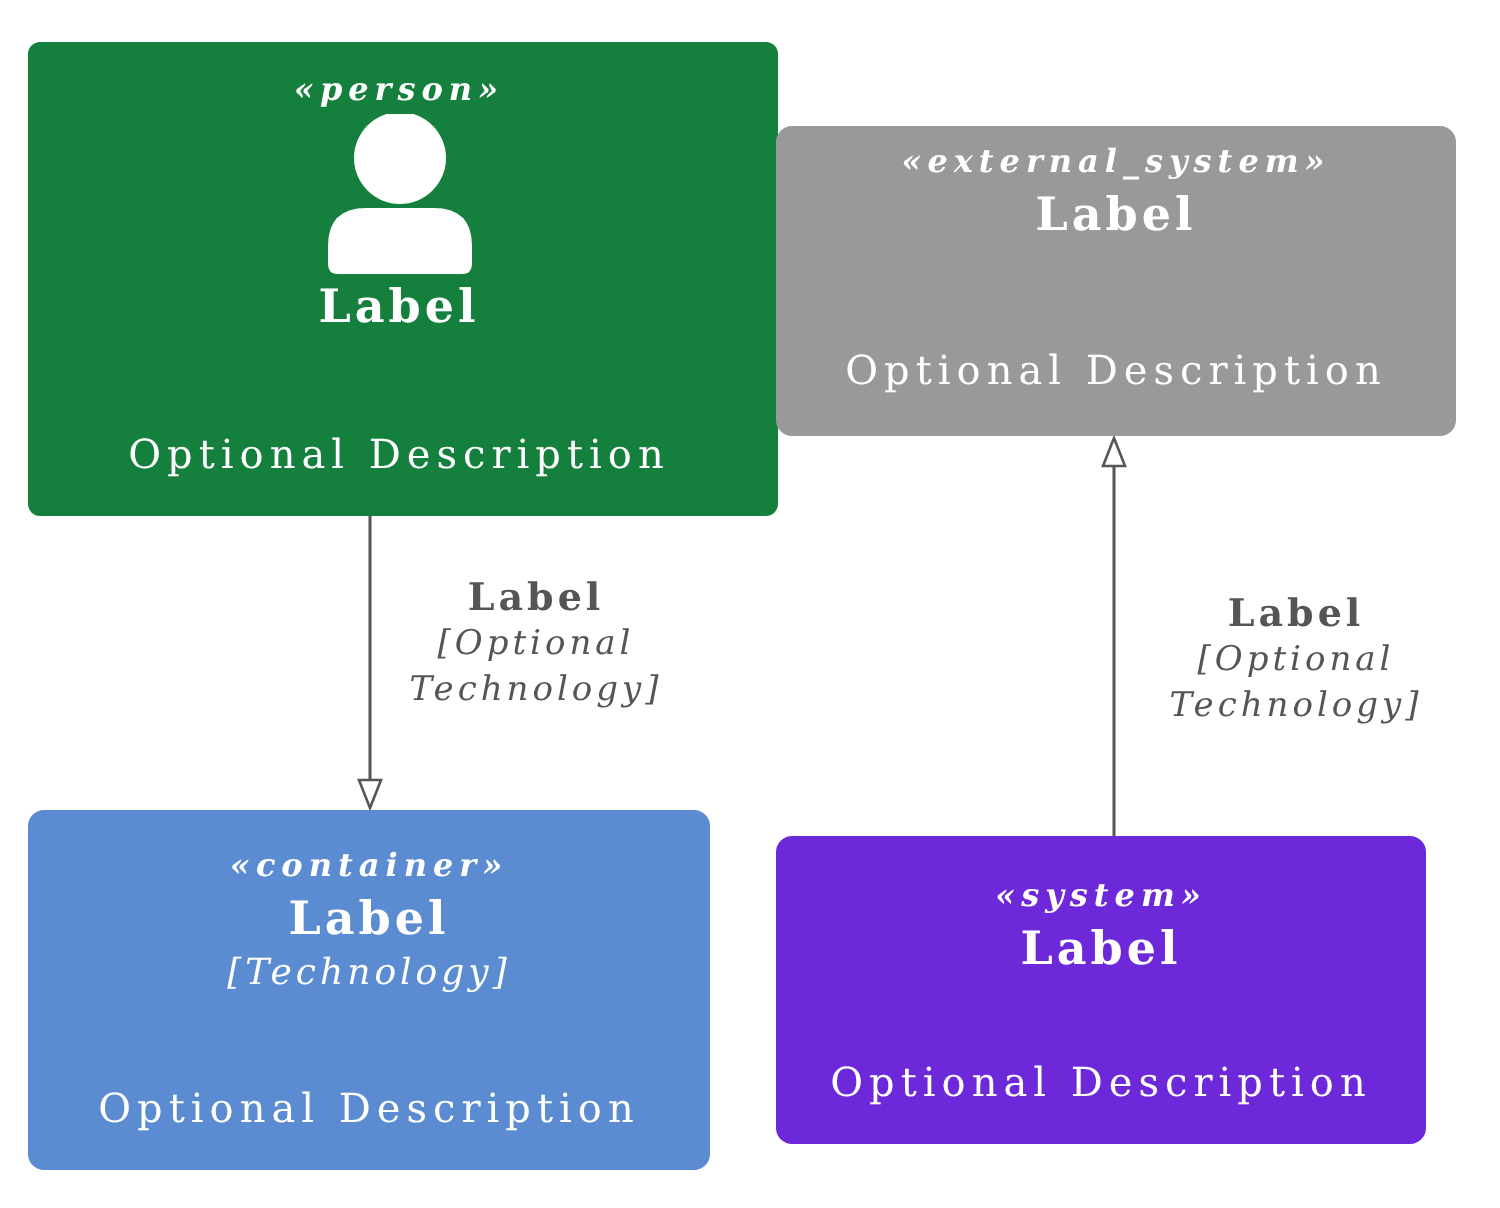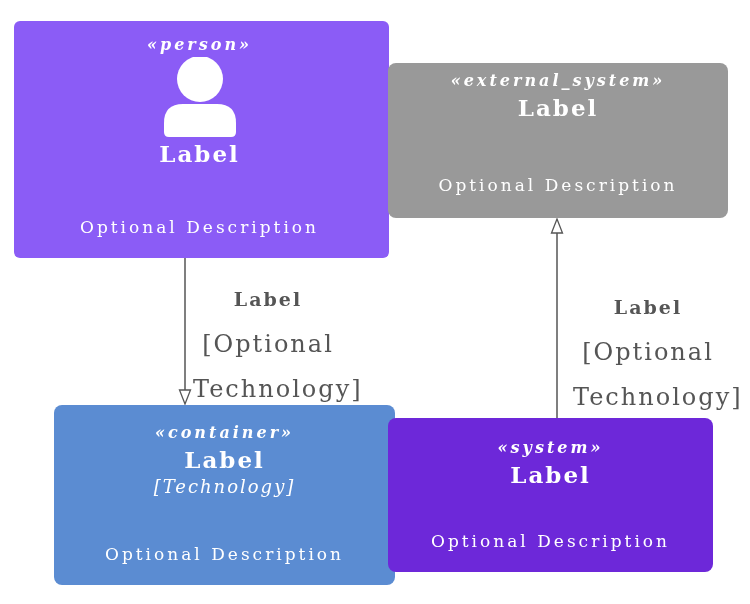--- a/index.html
+++ b/index.html
@@ -39,44 +39,43 @@
   .tech {
     font-style: italic;
     font-size: 18px;
     letter-spacing: 2px;
     line-height: 24px;
     margin-top: 2px;
     white-space: nowrap;
     text-align: right;
   }
   .desc {
-    font-size: 17px;
+    font-size: 20px;
     letter-spacing: 3px;
     line-height: 26px;
     margin-top: auto;
     white-space: nowrap;
   }
   .person-box {
     left: 14px; top: 21px; width: 375px; height: 237px;
-    background: #8b5cf6;
+    background: #15803d;
     border-radius: 6px;
     padding: 14px 8px 18px 4px;
   }
   .external-box {
     left: 388px; top: 63px; width: 340px; height: 155px;
     background: #999999;
     border-radius: 8px;
     padding: 8px 8px 20px 8px;
   }
   .container-box {
     left: 14px; top: 405px; width: 341px; height: 180px;
     background: #5b8cd2;
     border-radius: 8px;
     padding: 18px 8px 18px 8px;
-    margin-left: 40px;
   }
   .system-box {
     left: 388px; top: 418px; width: 325px; height: 154px;
     background: #6d28d9;
     border-radius: 8px;
     padding: 20px 8px 18px 8px;
   }
   .person-icon-svg {
     display: block;
     margin-top: 2px;
@@ -88,25 +87,25 @@
     color: #555555;
   }
   .el-label {
     font-weight: bold;
     font-size: 19px;
     letter-spacing: 2px;
     line-height: 23px;
     white-space: nowrap;
   }
   .el-tech {
-    font-size: 24px;
+    font-style: italic;
+    font-size: 17px;
     letter-spacing: 2px;
     line-height: 23px;
     white-space: nowrap;
-    margin-top: 22px;
   }
 </style>
 </head>
 <body>
 
 <div class="canvas">
 
   <div class="node person-box">
     <div class="stereotype">«person»</div>
     <svg class="person-icon-svg" width="76" height="80" viewBox="0 0 76 80">

